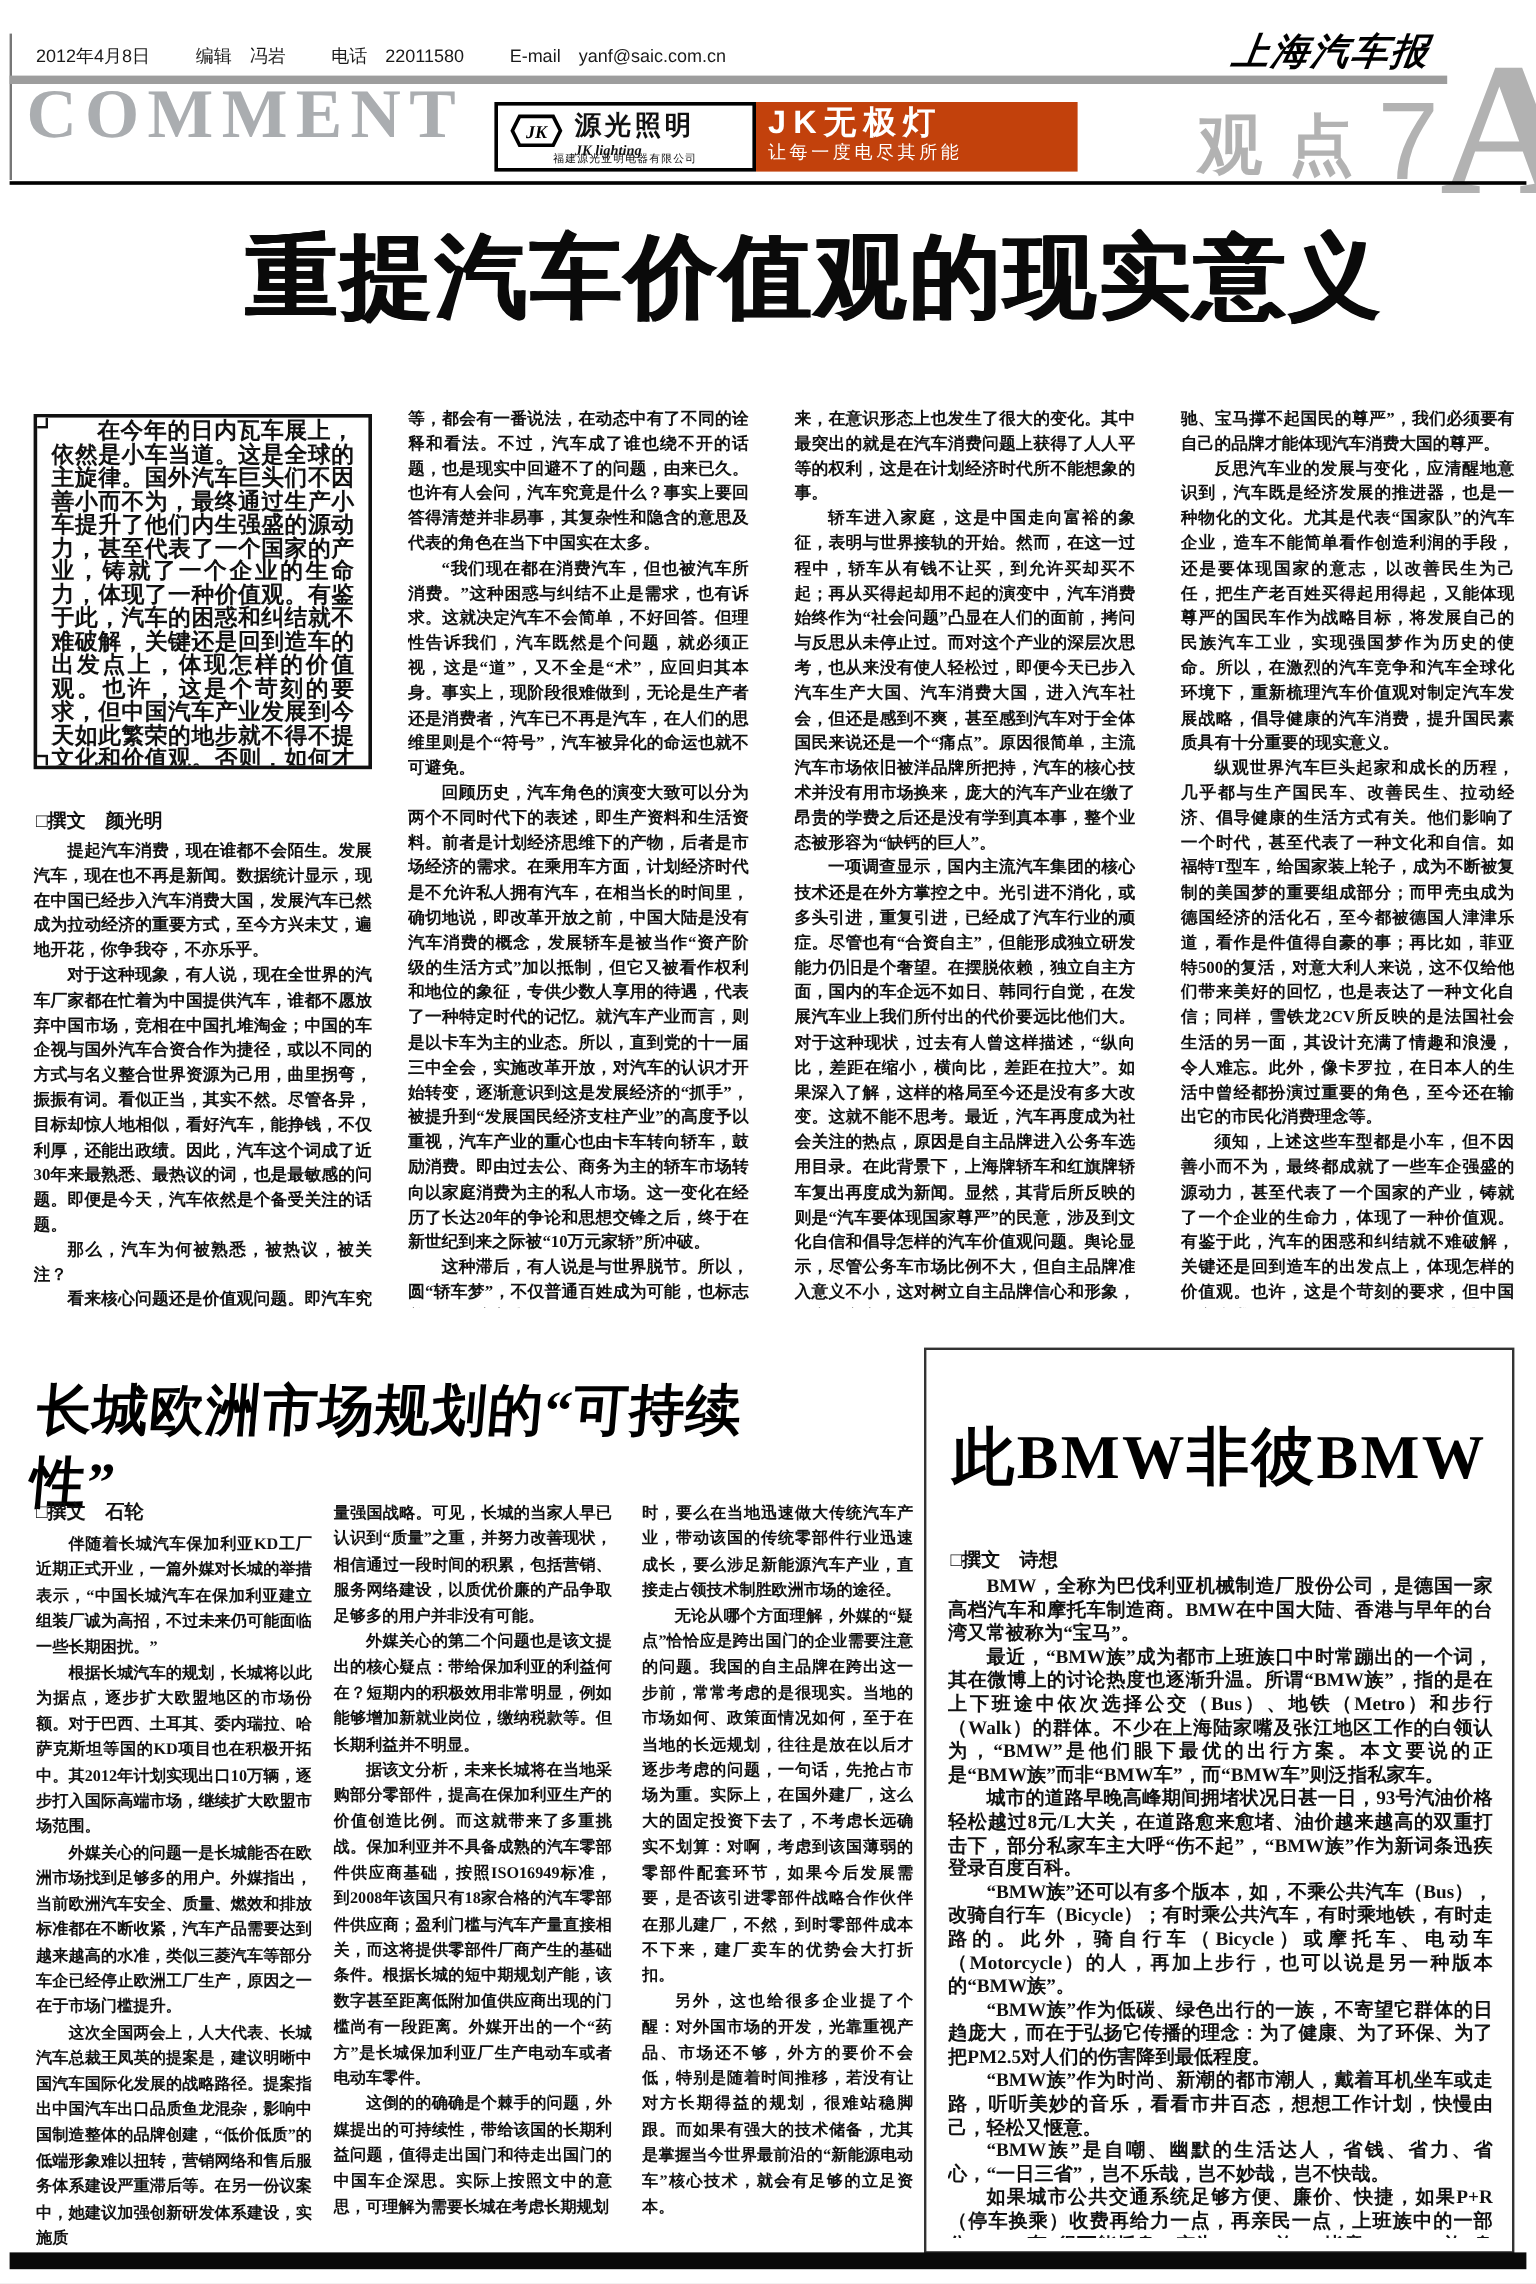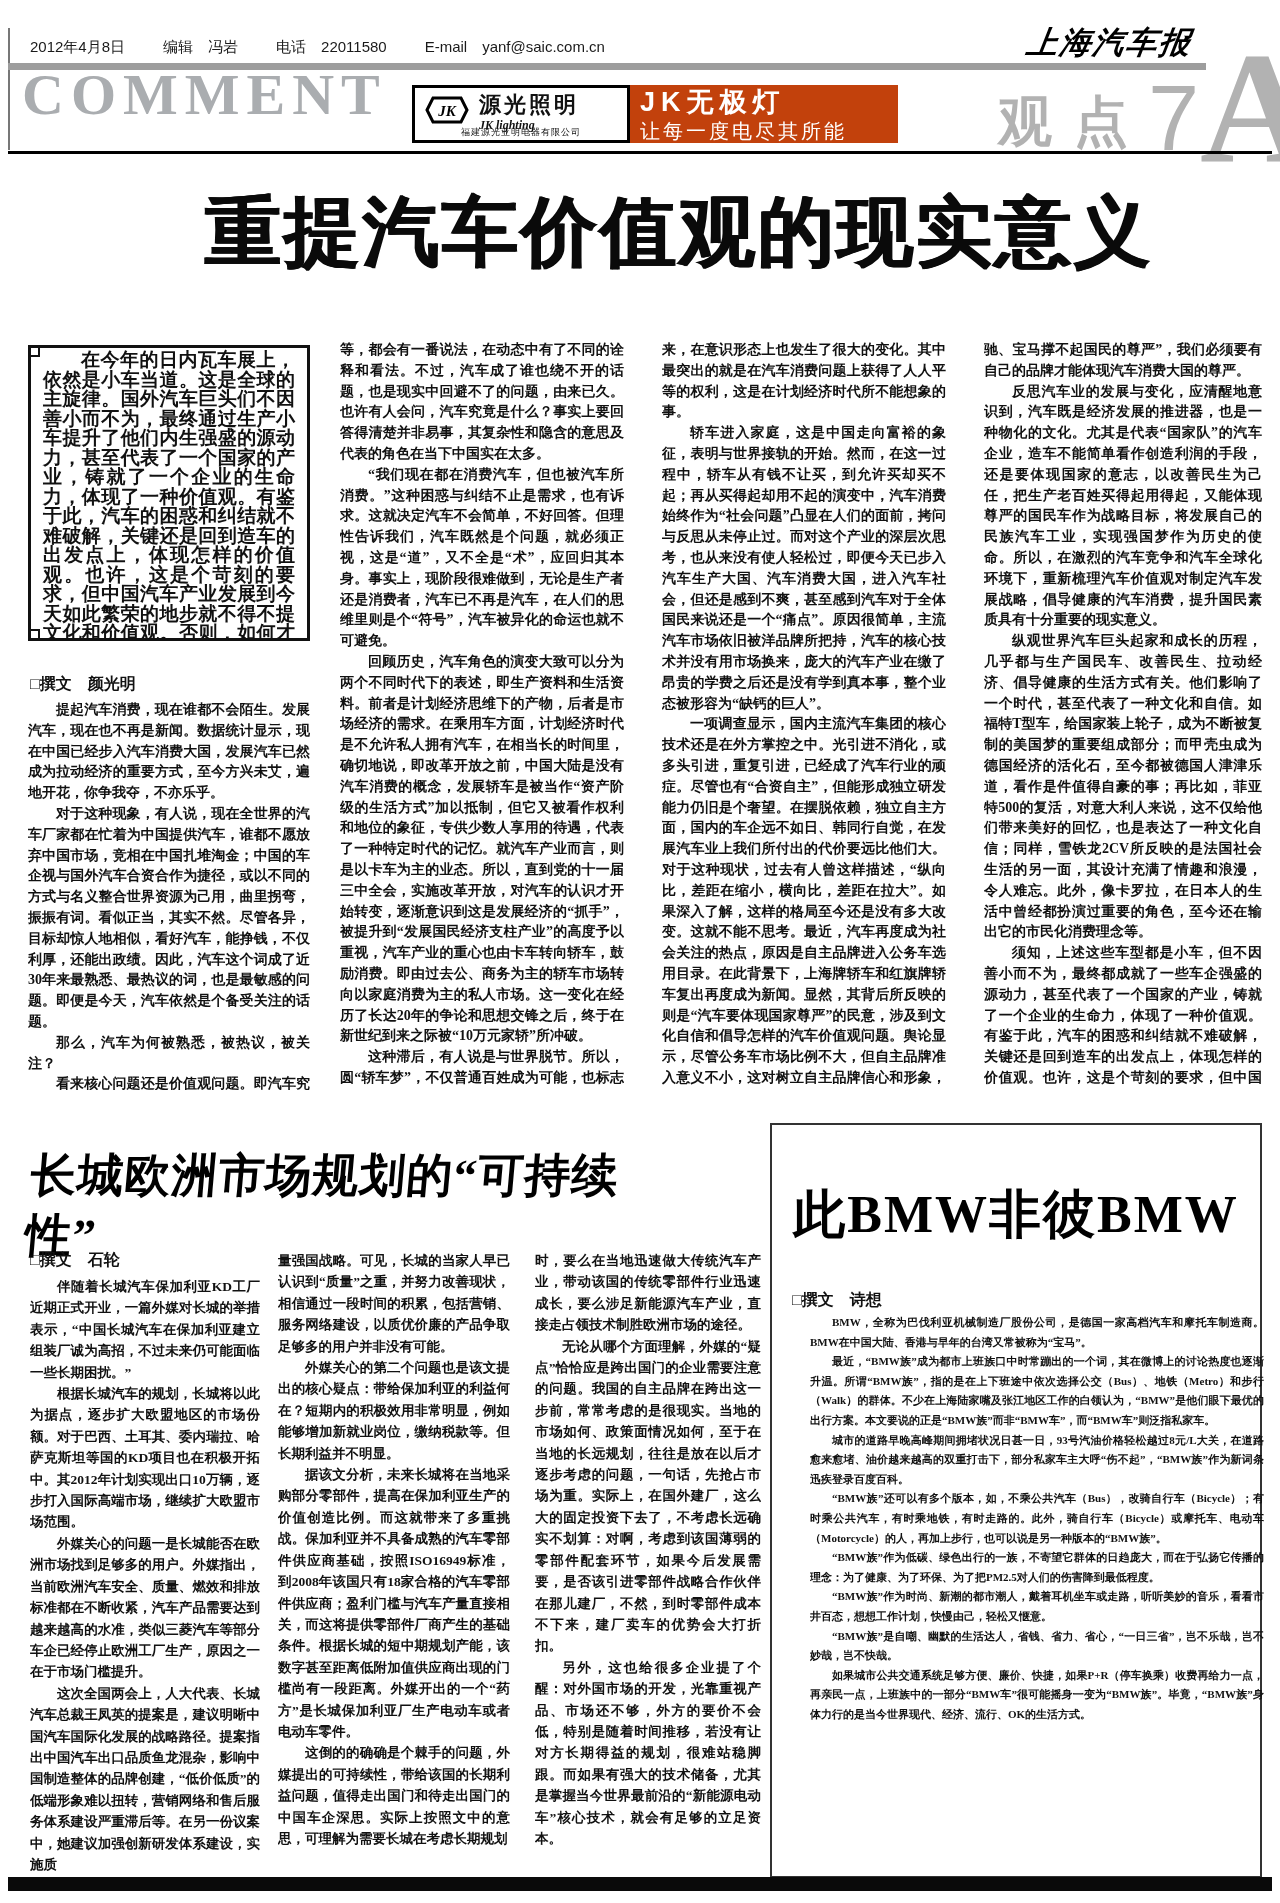--- a/index.html
+++ b/index.html
@@ -18,21 +18,21 @@
   
   .ad{position:absolute;left:412px;top:85px;height:58px;display:flex;}
   .ad-left{width:218px;border:3px solid #000;background:#fff;box-sizing:border-box;position:relative;}
   .ad-left-row{display:flex;align-items:center;gap:6px;padding:2px 6px 0 6px;}
   .ad-cn{font-size:22px;font-weight:bold;letter-spacing:3px;}
   .ad-en{font-size:12px;font-weight:bold;font-style:italic;margin-top:-2px;}
   .ad-co{position:absolute;bottom:1px;left:0;right:0;text-align:center;font-size:9px;letter-spacing:1px;}
   .ad-right{width:268px;background:#c2410c;color:#fff;box-sizing:border-box;padding:3px 10px;}
   .ad-right .t1{font-size:27px;font-weight:bold;letter-spacing:6px;
                 font-family:"Liberation Sans","DejaVu Sans",sans-serif;line-height:1.1;}
-  .ad-right .t2{font-size:20px;letter-spacing:3px;}
+  .ad-right .t2{font-size:15px;letter-spacing:3px;}
   
   .sec-cn{position:absolute;left:998px;top:94px;font-family:"Liberation Sans","DejaVu Sans",sans-serif;
           font-weight:bold;font-size:54px;letter-spacing:22px;color:#b2b2b2;line-height:1;}
   .sec-7{position:absolute;left:1148px;top:72px;font-family:"Liberation Sans","DejaVu Sans",sans-serif;
          font-size:92px;color:#b2b2b2;line-height:1;}
   .sec-A{position:absolute;left:1200px;top:30px;font-family:"Liberation Serif","DejaVu Serif",serif;
          font-weight:bold;font-size:158px;color:#b2b2b2;line-height:1;}
   
   .main-headline{position:absolute;left:0;top:186px;width:1280px;text-align:center;
          font-family:"Liberation Sans","DejaVu Sans",sans-serif;font-weight:900;font-size:76px;
@@ -63,21 +63,21 @@
   #g-col1{left:30px;top:1276px;width:230px;height:600px;font-size:13.5px;line-height:21.4px;}
   #g-col2{left:278px;top:1250px;width:232px;height:626px;font-size:13.5px;line-height:21.4px;}
   #g-col3{left:535px;top:1250px;width:226px;height:626px;font-size:13.5px;line-height:21.4px;}
   
   .bmw-box{position:absolute;left:770px;top:1123px;width:492px;height:755px;border:2px solid #333;
         box-sizing:border-box;background:#fff;}
   .bmw-headline{position:absolute;left:0;top:55px;width:100%;text-align:center;
         font-family:"Liberation Serif","DejaVu Serif",serif;font-weight:bold;font-size:52px;
         letter-spacing:2px;color:#000;}
   .byline.bmw{position:absolute;left:20px;top:165px;}
-  #b-col{left:790px;top:1313px;width:454px;height:552px;font-size:11px;line-height:19.6px;margin-left:20px;}
+  #b-col{left:790px;top:1313px;width:454px;height:552px;font-size:16px;line-height:19.6px;}
   .footer-bar{position:absolute;left:8px;top:1877px;width:1264px;height:14px;background:#0a0a0a;}
 </style>
 </head>
 <body>
 
 <div id="page">
 
   <div class="crop-mark"></div>
   <div class="dateline">
     <span>2012年4月8日</span>

